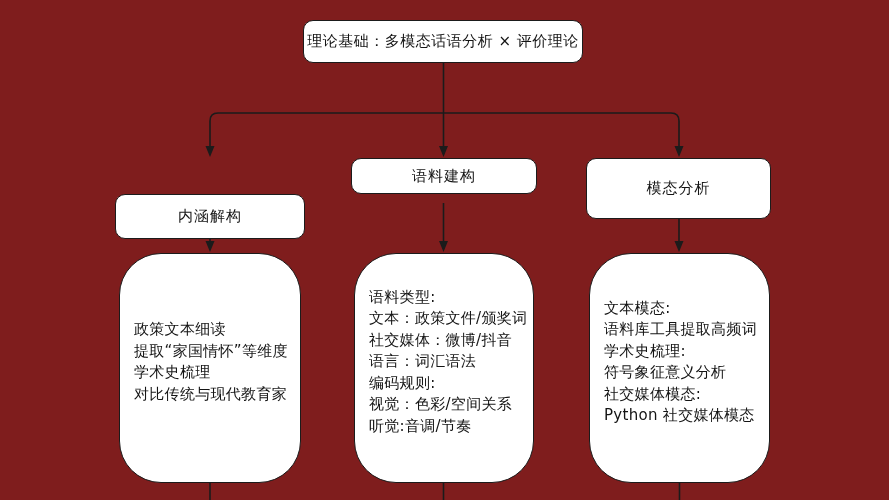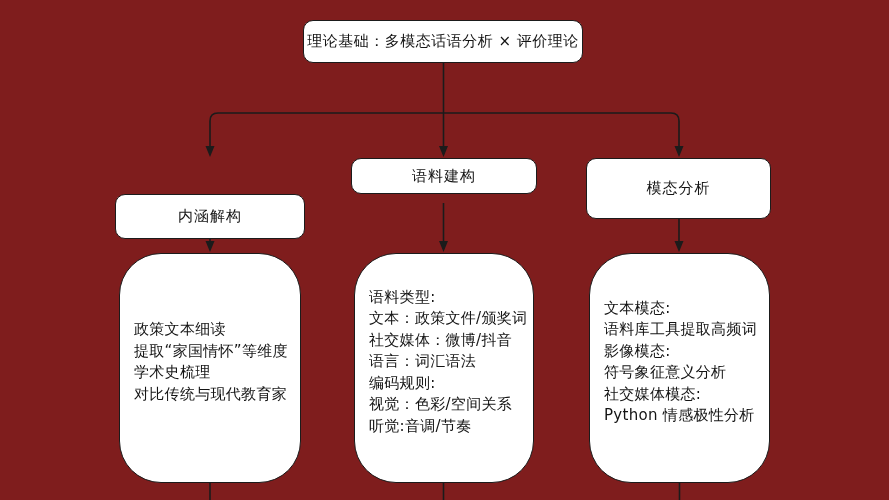--- a/index.html
+++ b/index.html
@@ -112,19 +112,19 @@
     <div class="tline">社交媒体：微博/抖音</div>
     <div class="tline">语言：词汇语法</div>
     <div class="tline">编码规则:</div>
     <div class="tline">视觉：色彩/空间关系</div>
     <div class="tline">听觉:音调/节奏</div>
   </div>
 
   <div class="node big" id="detail-2">
     <div class="tline">文本模态:</div>
     <div class="tline">语料库工具提取高频词</div>
-    <div class="tline">影像模态:</div>
+    <div class="tline">学术史梳理:</div>
     <div class="tline">符号象征意义分析</div>
     <div class="tline">社交媒体模态:</div>
-    <div class="tline">Python 情感极性分析</div>
+    <div class="tline">Python 社交媒体模态</div>
   </div>
 
 </div>
 
 </body></html>

